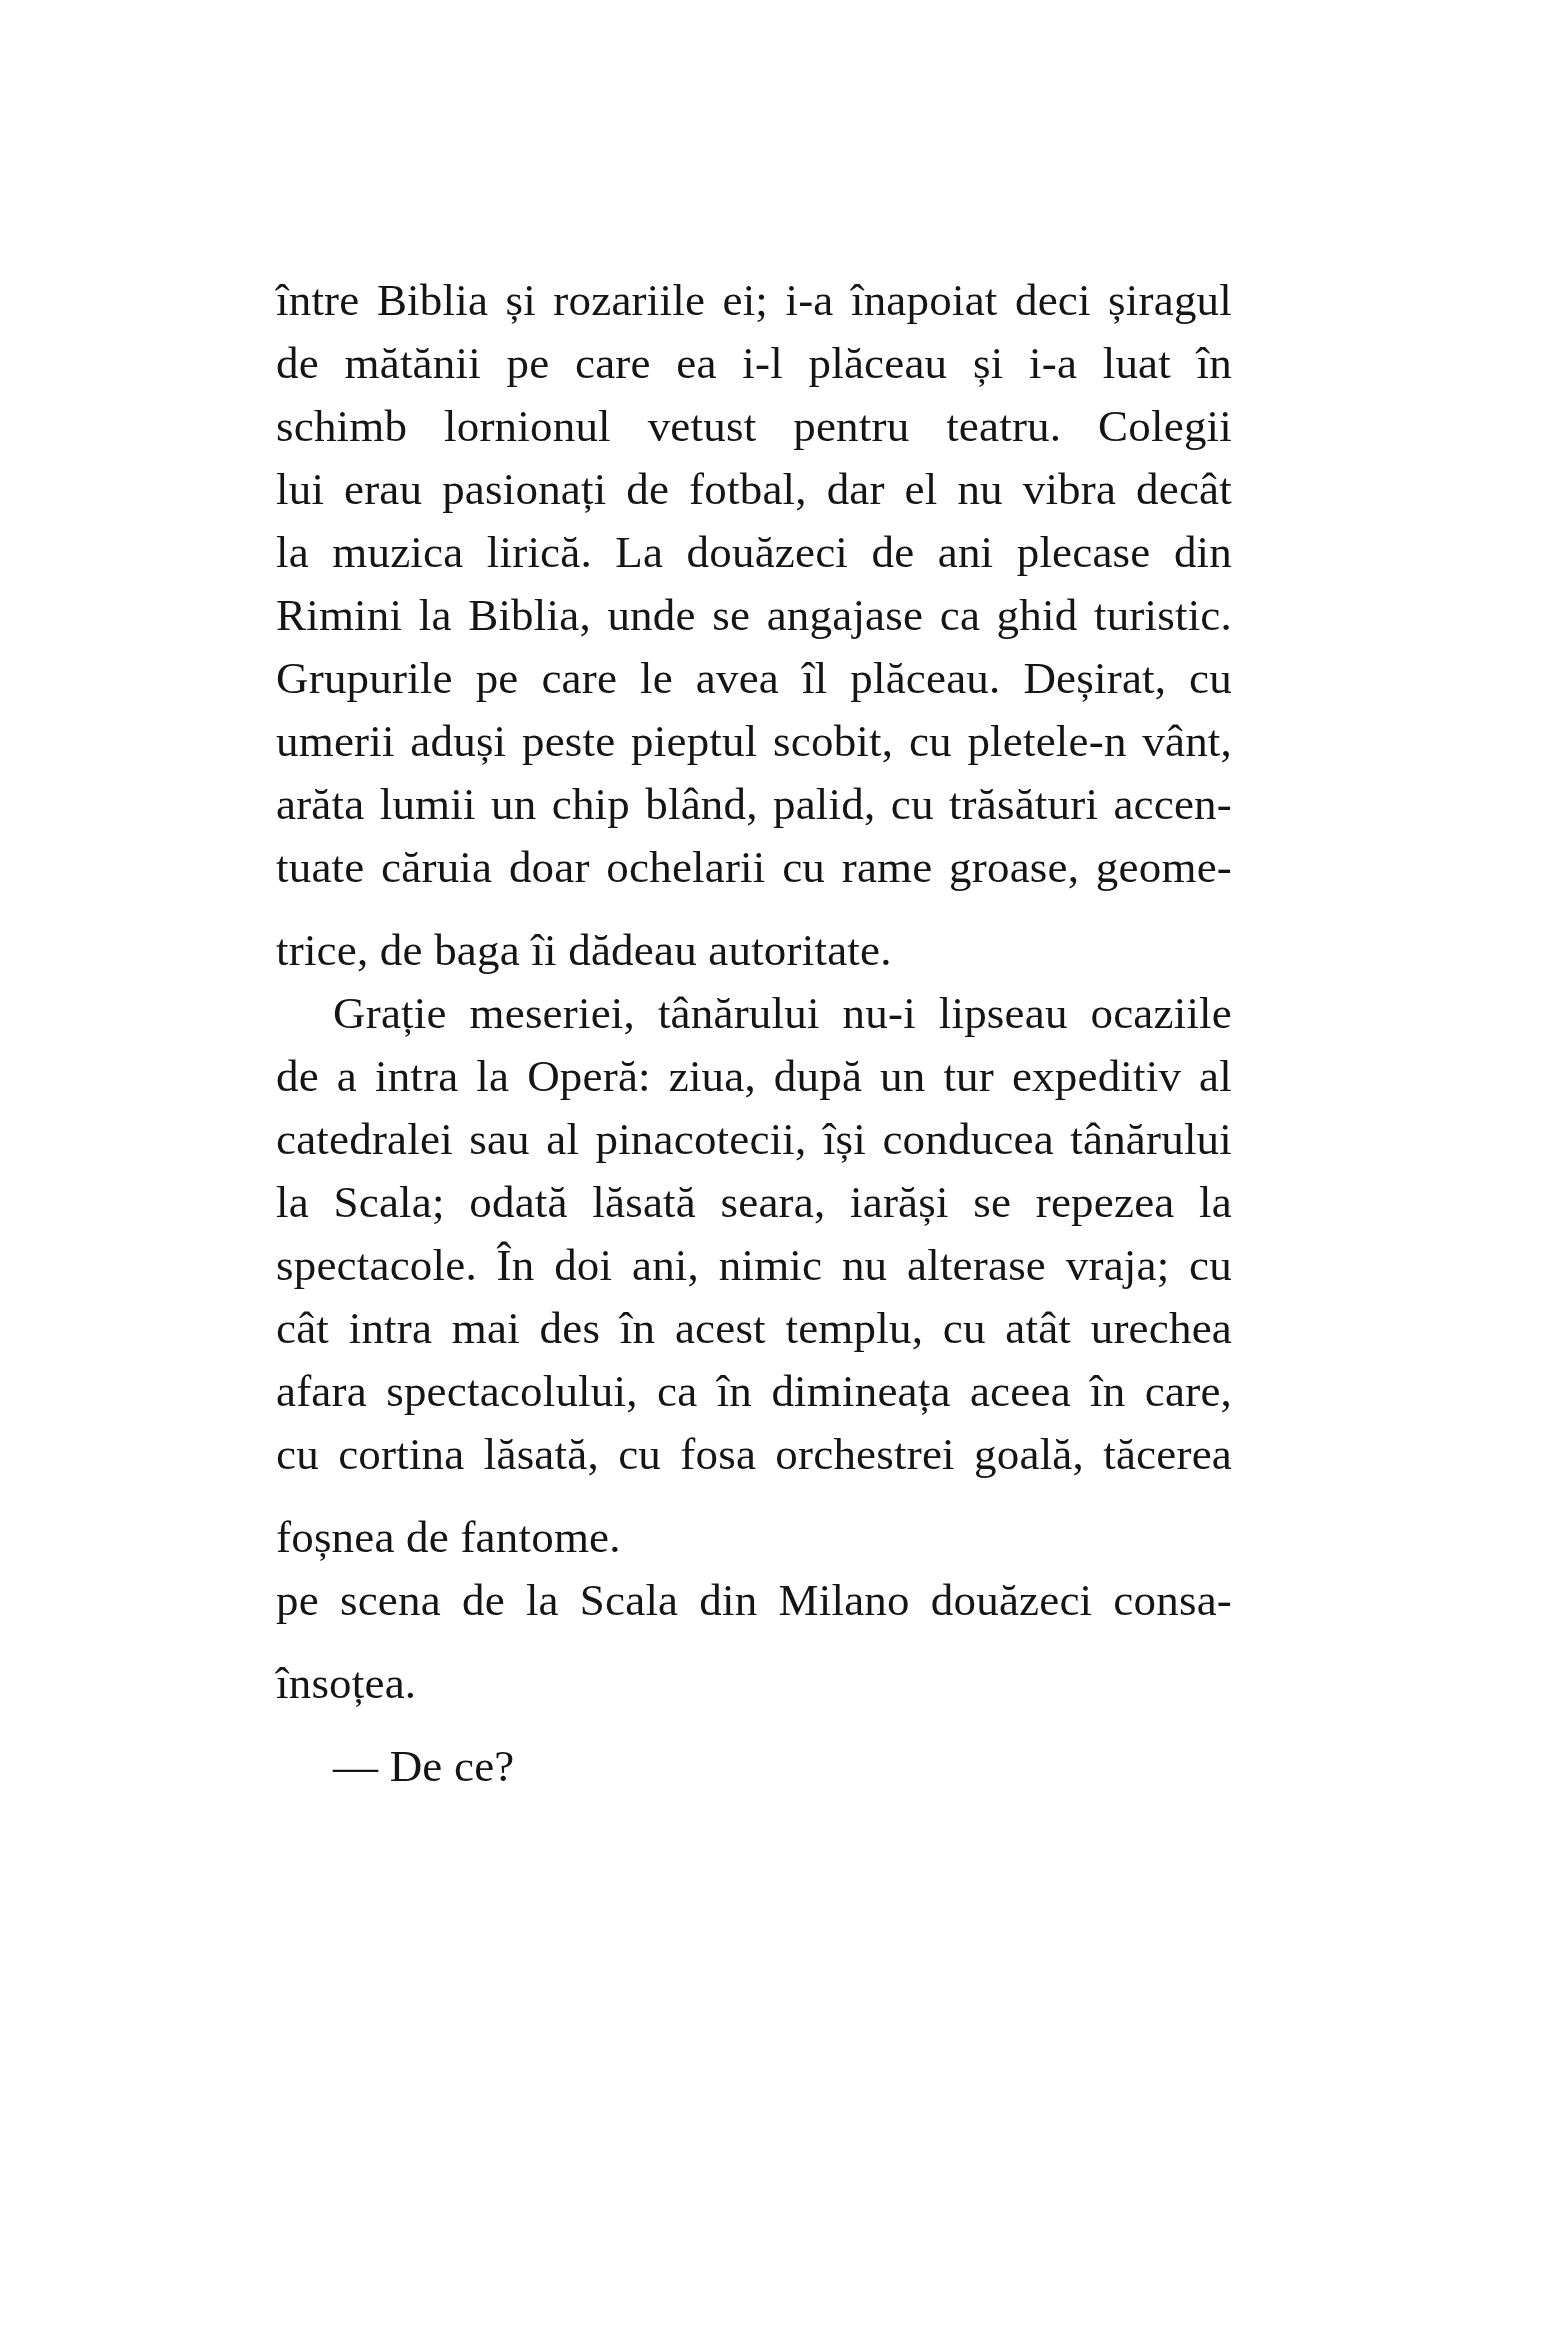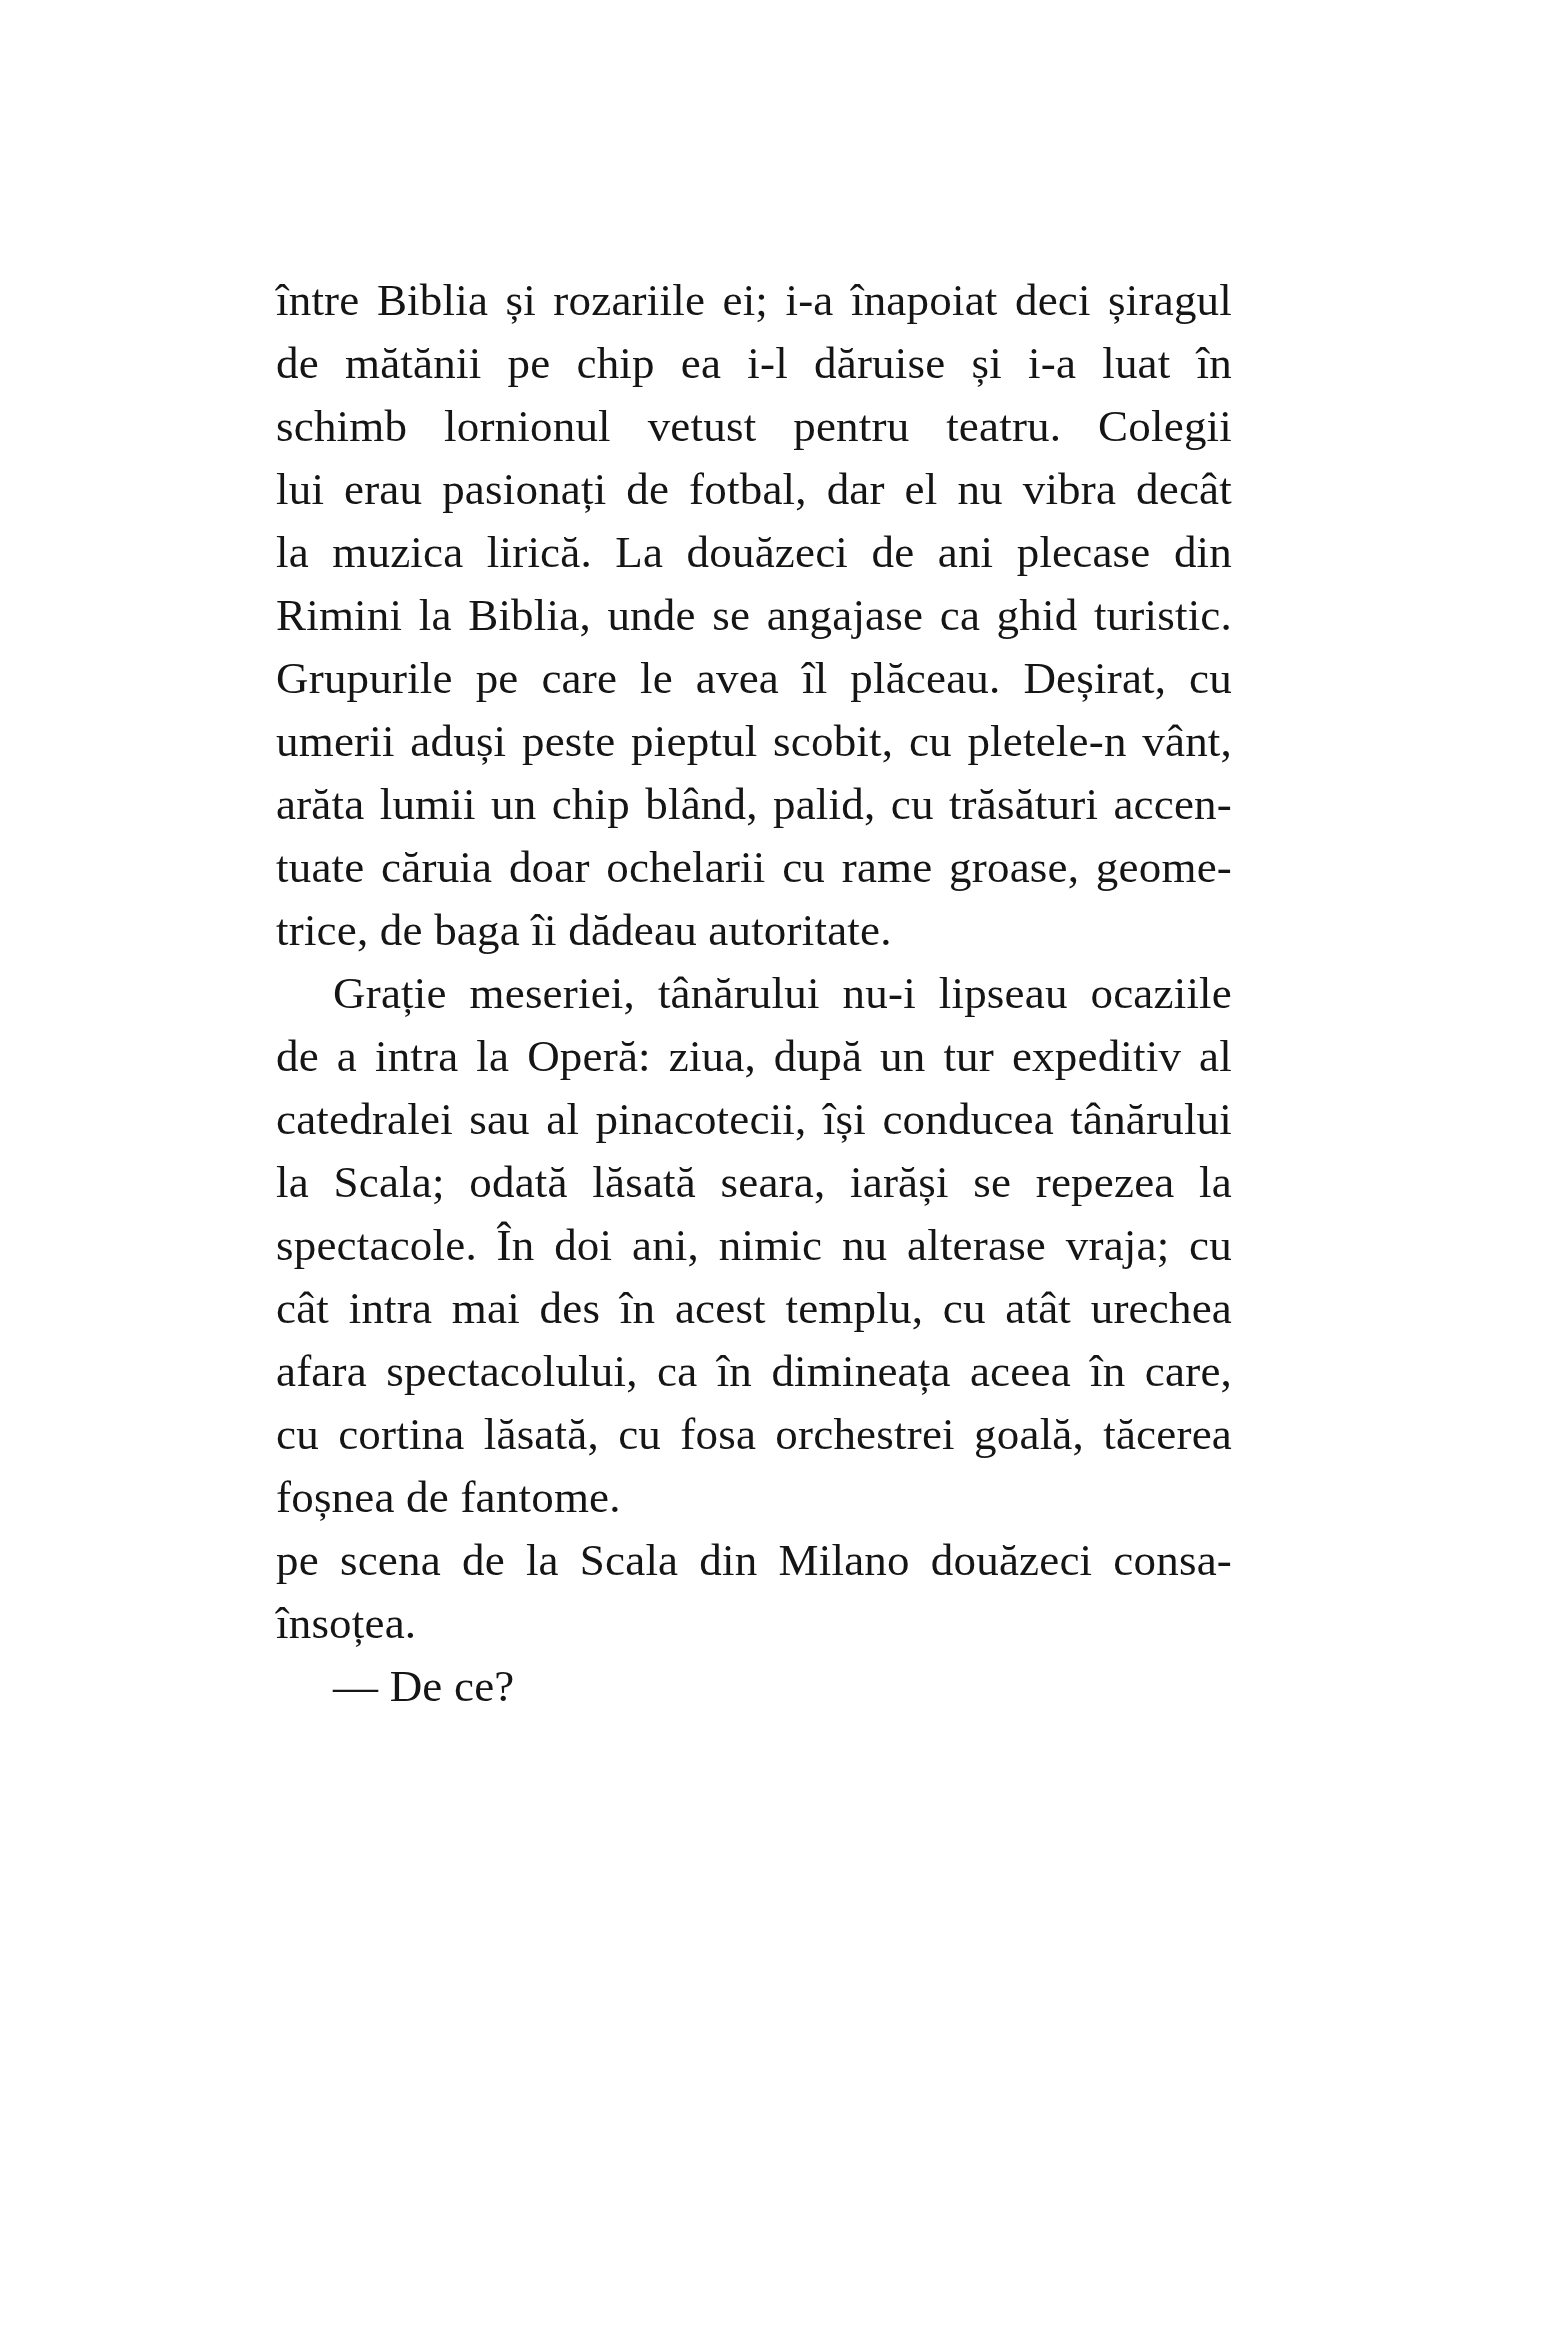--- a/index.html
+++ b/index.html
@@ -35,20 +35,21 @@
   
   .j {
     text-align: justify;
     text-align-last: justify;
     -moz-text-align-last: justify;
   }
   
   .l {
     text-align: right;
     text-align-last: left;
+    margin-top: 20px;
     -moz-text-align-last: left;
   }
   
   .ind {
     text-indent: 57px;
   }
   .page-number {
     position: absolute;
     top: 1947px;
     left: 0;
@@ -61,21 +62,21 @@
 </style>
 </head>
 <body>
 
 <div class="page">
 
   <div class="text-block">
 
     <p class="para">
       <span class="line j">între Biblia și rozariile ei; i-a înapoiat deci șiragul</span>
-      <span class="line j">de mătănii pe chip ea i-l dăruise și i-a luat în</span>
+      <span class="line j">de mătănii pe care ea i-l plăceau și i-a luat în</span>
       <span class="line j">schimb lornionul vetust pentru teatru. Colegii</span>
       <span class="line j">lui erau pasionați de fotbal, dar el nu vibra decât</span>
       <span class="line j">la muzica lirică. La douăzeci de ani plecase din</span>
       <span class="line j">Rimini la Biblia, unde se angajase ca ghid turistic.</span>
       <span class="line j">Grupurile pe care le avea îl plăceau. Deșirat, cu</span>
       <span class="line j">umerii aduși peste pieptul scobit, cu pletele-n vânt,</span>
       <span class="line j">arăta lumii un chip blând, palid, cu trăsături accen-</span>
       <span class="line j">tuate căruia doar ochelarii cu rame groase, geome-</span>
       <span class="line l">trice, de baga îi dădeau autoritate.</span>
     </p>

